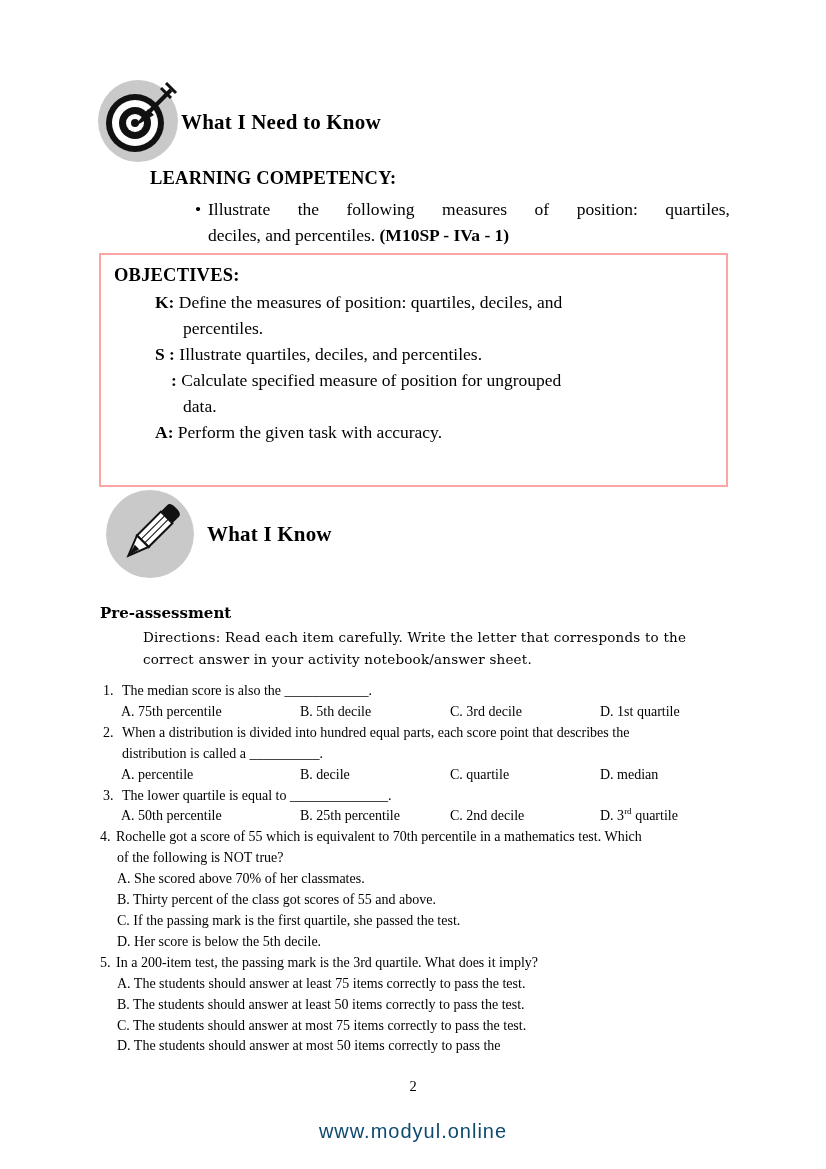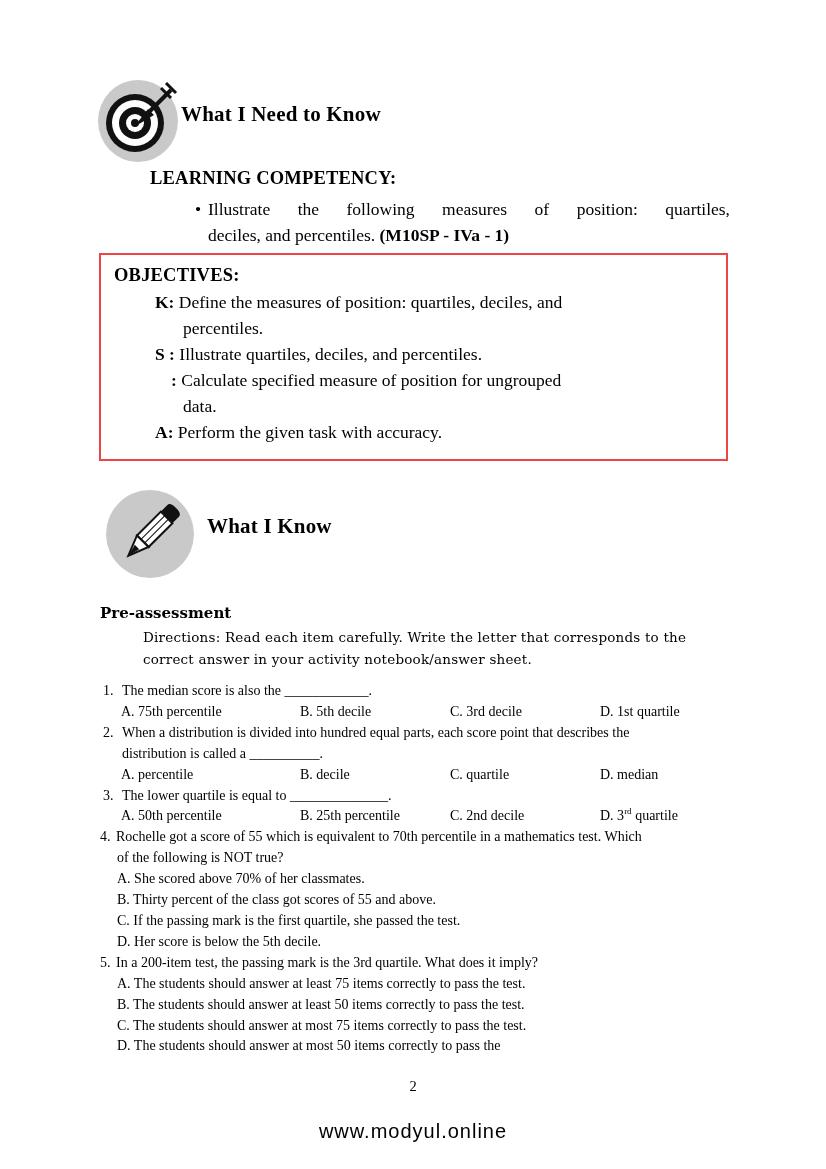--- a/index.html
+++ b/index.html
@@ -9,42 +9,42 @@
     width: 826px;
     height: 1169px;
     background: #ffffff;
     color: #000000;
     font-family: "Liberation Serif", serif;
     overflow: hidden;
   }
 
   
   .icon-wrap1 { position: absolute; left: 97px; top: 80px; width: 84px; height: 82px; }
-  .title-main { font-weight: bold; font-size: 21px; letter-spacing: 0.2px; }
+  .title-main { font-weight: bold; font-size: 21px; letter-spacing: 0.2px; margin-top: 8px; }
   .title1 { position: absolute; left: 181px; top: 102px; }
   .icon-wrap2 { position: absolute; left: 105px; top: 489px; width: 90px; height: 90px; }
   .title2 { position: absolute; left: 207px; top: 514px; }
 
   
   .lc-heading {
     position: absolute; left: 150px; top: 168px;
     font-weight: bold; font-size: 18.5px; letter-spacing: 0.2px;
   }
   .bullet-para {
     position: absolute; left: 208px; top: 197px; width: 522px;
     font-size: 17.5px; line-height: 25.5px;
   }
   .bullet-glyph { position: absolute; left: -13px; top: 0; font-size: 17.5px; }
   .bullet-line1 { text-align: justify; text-align-last: justify; }
   .bullet-line2 .code { font-weight: bold; }
 
   
   .obj-box {
-    position: absolute; left: 99px; top: 253px; width: 629px; height: 208px;
-    border: 2px solid #ef4444;
+    position: absolute; left: 99px; top: 253px; width: 629px; height: 234px;
+    border: 2px solid #fca5a5;
     padding: 7px 12px 0 13px;
     font-size: 17.5px;
   }
   .obj-heading { font-weight: bold; font-size: 18.5px; line-height: 27px; letter-spacing: 0.2px; }
   .obj-item { margin-left: 41px; line-height: 26px; }
   .obj-item-indent { margin-left: 57px; }
   .obj-label { font-weight: bold; }
   .obj-wrap { padding-left: 28px; }
   .obj-item-indent .obj-wrap { padding-left: 12px; }
 
@@ -80,21 +80,21 @@
 
   
   .page-number {
     position: absolute; top: 1078px; left: 0; width: 100%;
     text-align: center; font-size: 14.5px;
   }
   .watermark {
     position: absolute; top: 1120px; left: 0; width: 100%;
     text-align: center;
     font-family: "Liberation Sans", sans-serif;
-    font-size: 20px; color: #000000; letter-spacing: 1px;
+    font-size: 20px; color: #0c4a6e; letter-spacing: 1px;
   }
 </style>
 </head>
 <body>
 
 <div class="page">
 
   <div class="icon-wrap1">
     <svg width="84" height="82" viewBox="0 0 84 82">
       <ellipse cx="41" cy="41" rx="40" ry="41" fill="#c9c9c9"></ellipse>

